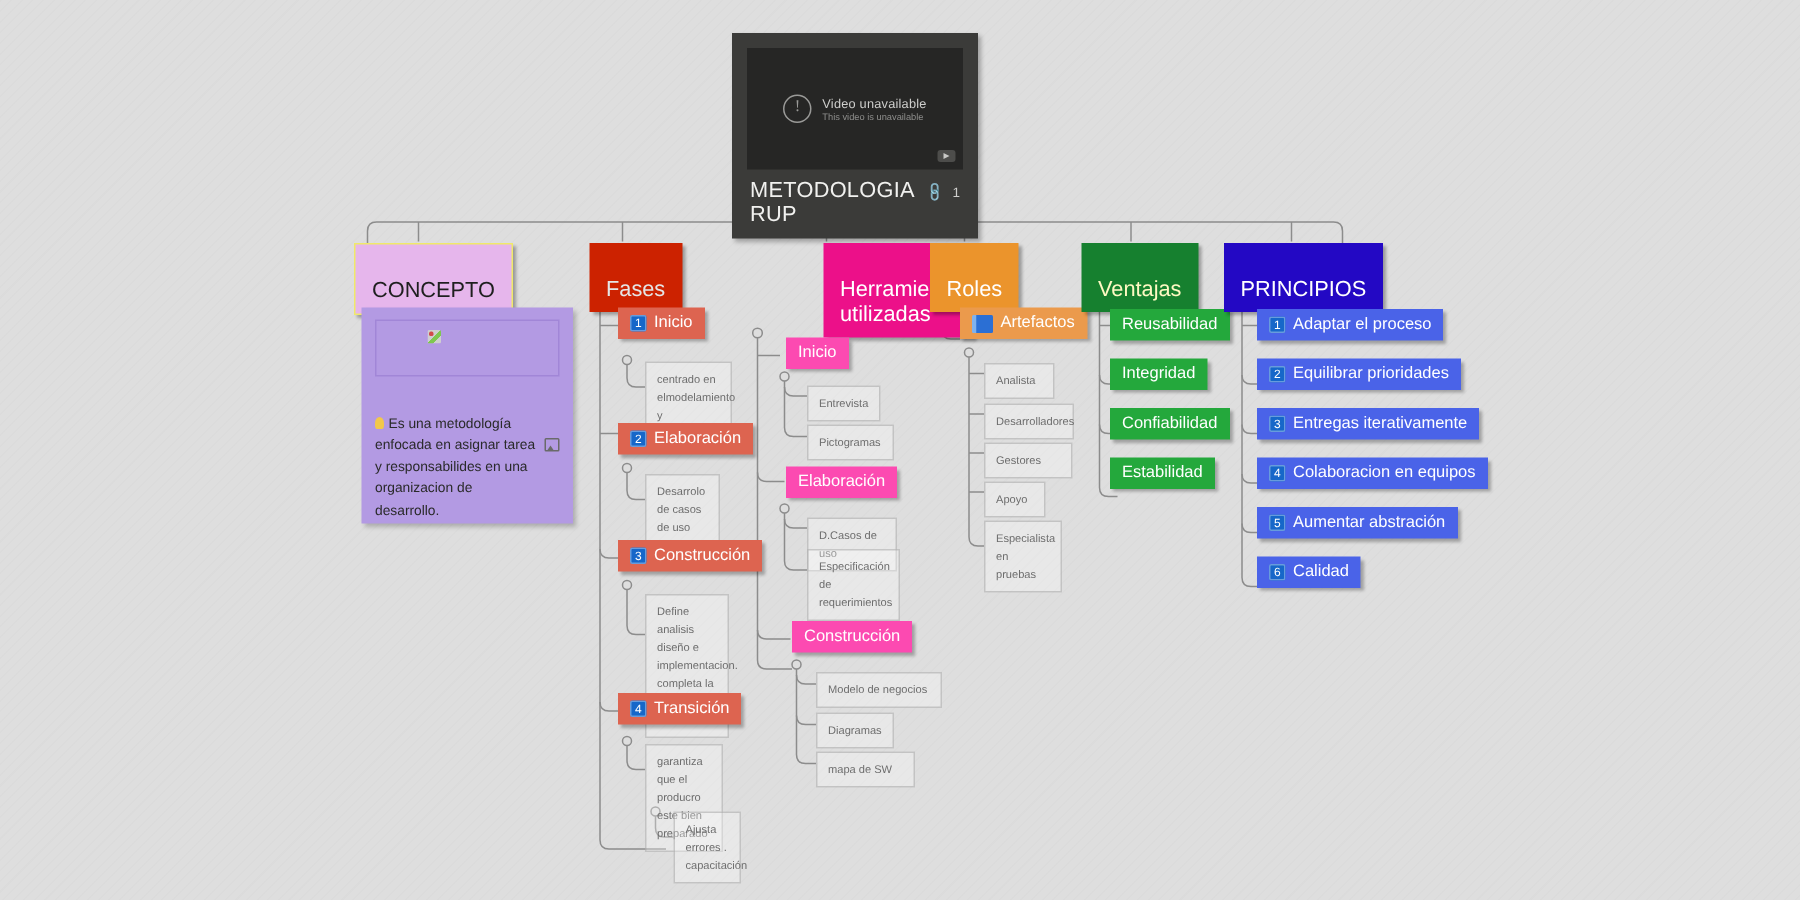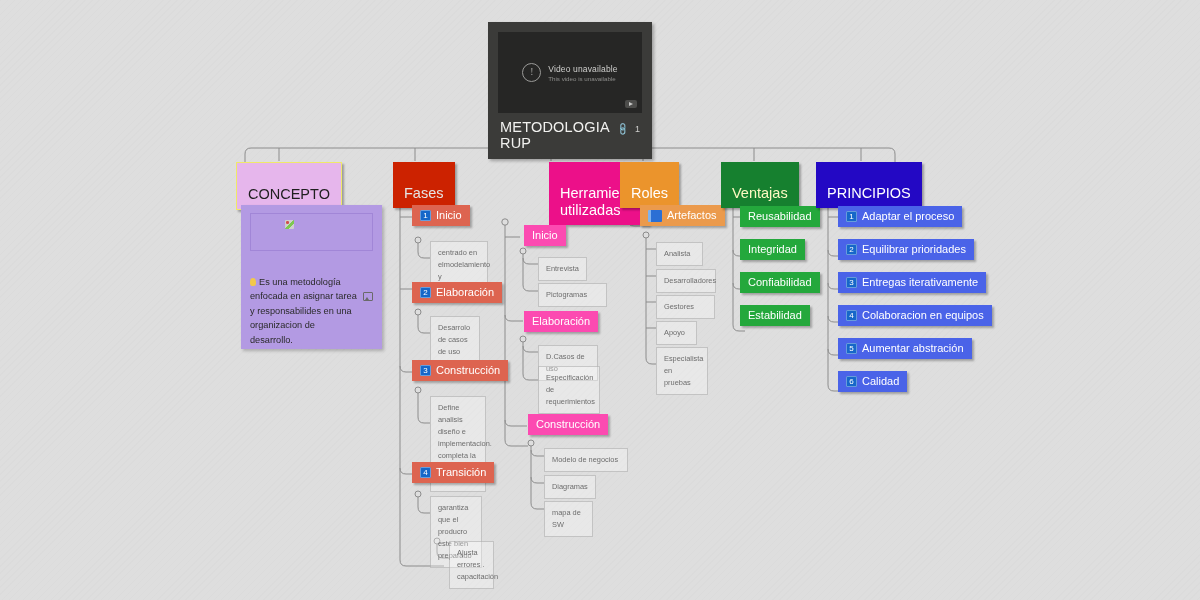--- a/index.html
+++ b/index.html
@@ -363,34 +363,34 @@
   <div class="node leaf" style="left:449px; top:541px; width:45px;">Ajusta errores  .  capacitación</div>
 
   <div class="node branch b-herr" style="left:501px; top:162px; width:100px;">
     <span>Herramientas utilizadas</span>
   </div>
 
   <div class="node sub s-herr" style="left:524px; top:225px;">
     <span>Inicio</span>
   </div>
   <div class="node leaf" style="left:538px; top:257px; width:49px;">Entrevista</div>
-  <div class="node leaf" style="left:538px; top:283px; width:69px;">Pictogramas</div>
+  <div class="node leaf" style="left:538px; top:283px; width:58px;">Pictogramas</div>
 
   <div class="node sub s-herr" style="left:524px; top:311px;">
     <span>Elaboración</span>
   </div>
   <div class="node leaf" style="left:538px; top:345px; width:60px;">D.Casos de uso</div>
   <div class="node leaf" style="left:538px; top:366px; width:62px;">Especificación de requerimientos</div>
 
   <div class="node sub s-herr" style="left:528px; top:414px;">
     <span>Construcción</span>
   </div>
   <div class="node leaf" style="left:544px; top:448px; width:84px;">Modelo de negocios</div>
   <div class="node leaf" style="left:544px; top:475px; width:52px;">Diagramas</div>
-  <div class="node leaf" style="left:544px; top:501px; width:49px;">mapa de SW</div>
+  <div class="node leaf" style="left:544px; top:501px; width:66px;">mapa de SW</div>
 
   <div class="node branch b-roles" style="left:620px; top:162px;">
     <span>Roles</span>
   </div>
 
   <div class="node sub s-role" style="left:640px; top:205px;">
     <span class="bookicon"></span>
     <span>Artefactos</span>
   </div>
   <div class="node leaf" style="left:656px; top:242px; width:47px;">Analista</div>

